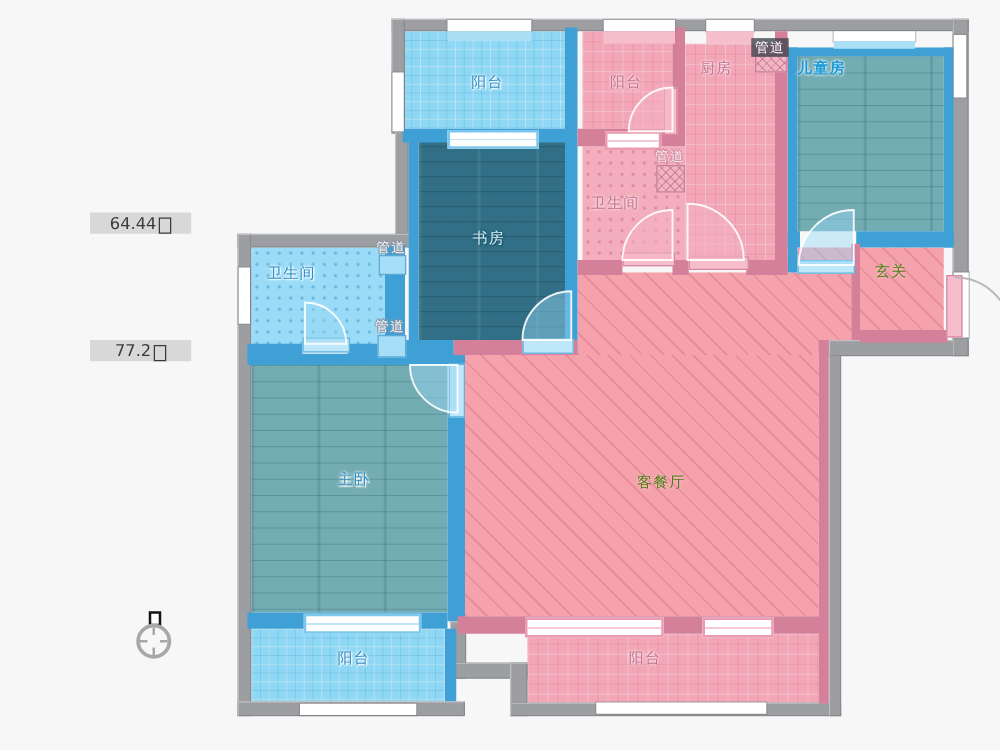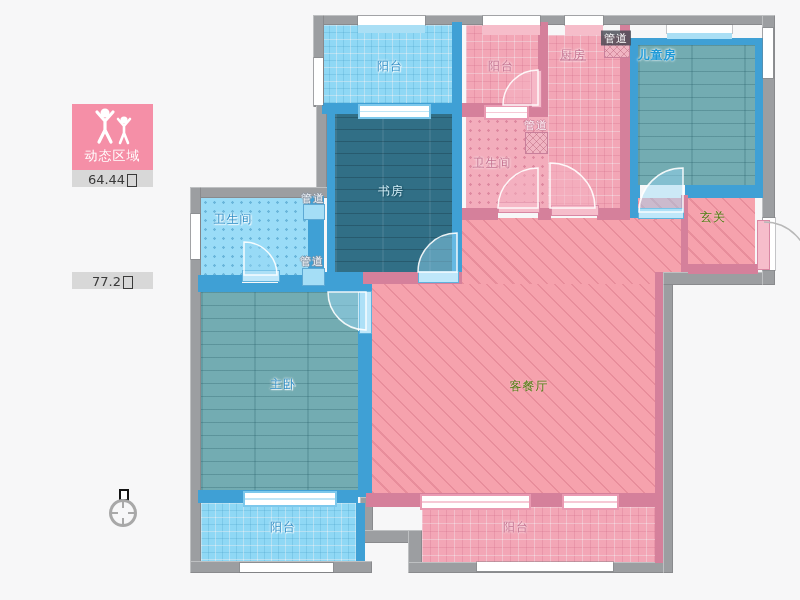--- a/index.html
+++ b/index.html
@@ -172,44 +172,35 @@
     <path d="M538,70 A35,35 0 0 0 503,105 L538,105 Z" fill="rgba(246,180,195,.5)" stroke="rgba(255,255,255,.9)" stroke-width="1.5"></path>
     <path d="M538,168 A40,40 0 0 0 498,208 L538,208 Z" fill="rgba(246,180,195,.5)" stroke="rgba(255,255,255,.9)" stroke-width="1.5"></path>
     <path d="M550,163 A45,45 0 0 1 595,208 L550,208 Z" fill="rgba(246,180,195,.5)" stroke="rgba(255,255,255,.9)" stroke-width="1.5"></path>
     <path d="M683,168 A44,44 0 0 0 639,212 L683,212 Z" fill="rgba(150,215,243,.45)" stroke="rgba(255,255,255,.9)" stroke-width="1.5"></path>
     <path d="M764,222 A45,45 0 0 1 809,267" fill="none" stroke="#b8b8b8" stroke-width="1.5"></path>
   </svg>
 
   <span class="lbl lb" style="left:390px;top:66px;">阳台</span>
   <span class="lbl lbLight" style="left:391px;top:191px;">书房</span>
   <span class="lbl lp" style="left:501px;top:66px;">阳台</span>
-  <span class="lbl lp" style="left:573px;top:55px;text-decoration:underline;">厨房</span>
+  <span class="lbl lp" style="left:573px;top:55px;">厨房</span>
   <span class="lbl lbBold" style="left:657px;top:55px;">儿童房</span>
   <span class="lbl lp" style="left:492px;top:163px;">卫生间</span>
   <span class="lbl lpd" style="left:713px;top:217px;">玄关</span>
   <span class="lbl lb" style="left:233px;top:219px;">卫生间</span>
   <span class="lbl lb" style="left:283px;top:384px;">主卧</span>
   <span class="lbl lpd" style="left:529px;top:386px;">客餐厅</span>
   <span class="lbl lb" style="left:283px;top:527px;">阳台</span>
   <span class="lbl lp" style="left:516px;top:527px;">阳台</span>
 
   <span class="ductTag" style="left:616px;top:38px;">管道</span>
   <span class="ductTxtP" style="left:536px;top:125px;">管道</span>
   <span class="ductTxtB" style="left:313px;top:198px;">管道</span>
   <span class="ductTxtB" style="left:312px;top:261px;">管道</span>
 
-  <div class="card" style="left:72px;top:104px;height:66px;background:#f58fa7;">
-    <svg width="48" height="38" viewBox="0 0 48 38" style="margin-bottom:2px;">
-      <circle cx="16" cy="6" r="4.5" fill="#fff"></circle>
-      <path d="M16 13 L16 23 M16 23 L10 35 M16 23 L22 35 M16 14 L8 5 M16 14 L24 5" stroke="#fff" stroke-width="3.2" fill="none" stroke-linecap="round"></path>
-      <circle cx="35" cy="13" r="3.6" fill="#fff"></circle>
-      <path d="M35 18 L35 26 M35 26 L31 36 M35 26 L39 36 M35 19 L29 12 M35 19 L41 12" stroke="#fff" stroke-width="2.6" fill="none" stroke-linecap="round"></path>
-    </svg>
-    <div class="cardLabel">动态区域</div>
-  </div>
   <div class="valBar" style="left:72px;top:170px;">
     <span>64.44</span>
       <span class="tofu"></span>
   </div>
 
   <div class="valBar" style="left:72px;top:272px;">
     <span>77.2</span>
       <span class="tofu"></span>
   </div>
 

